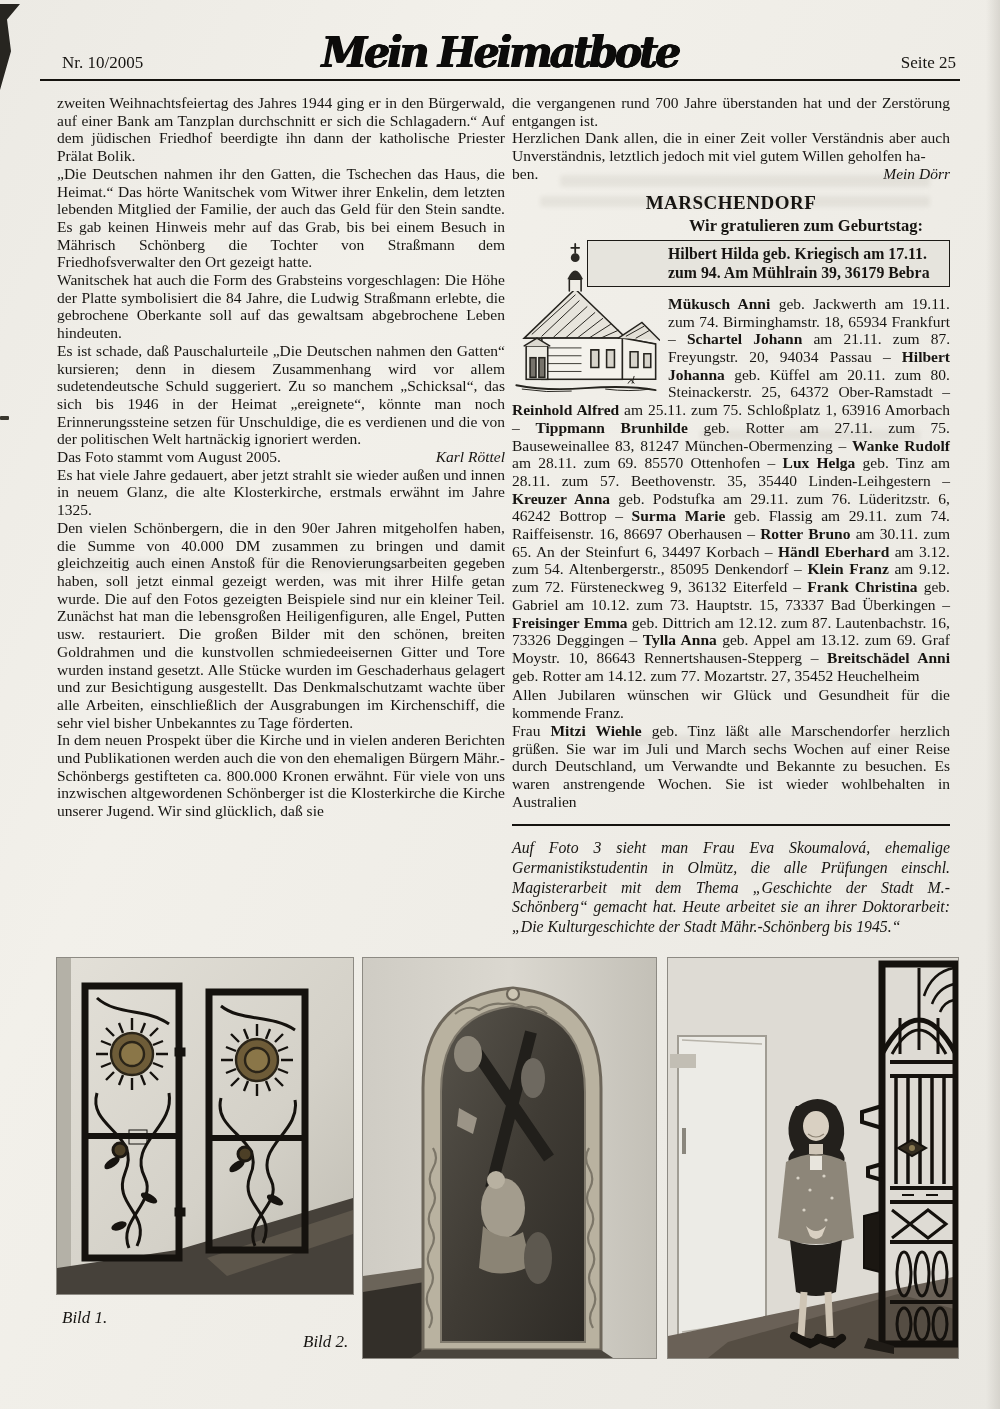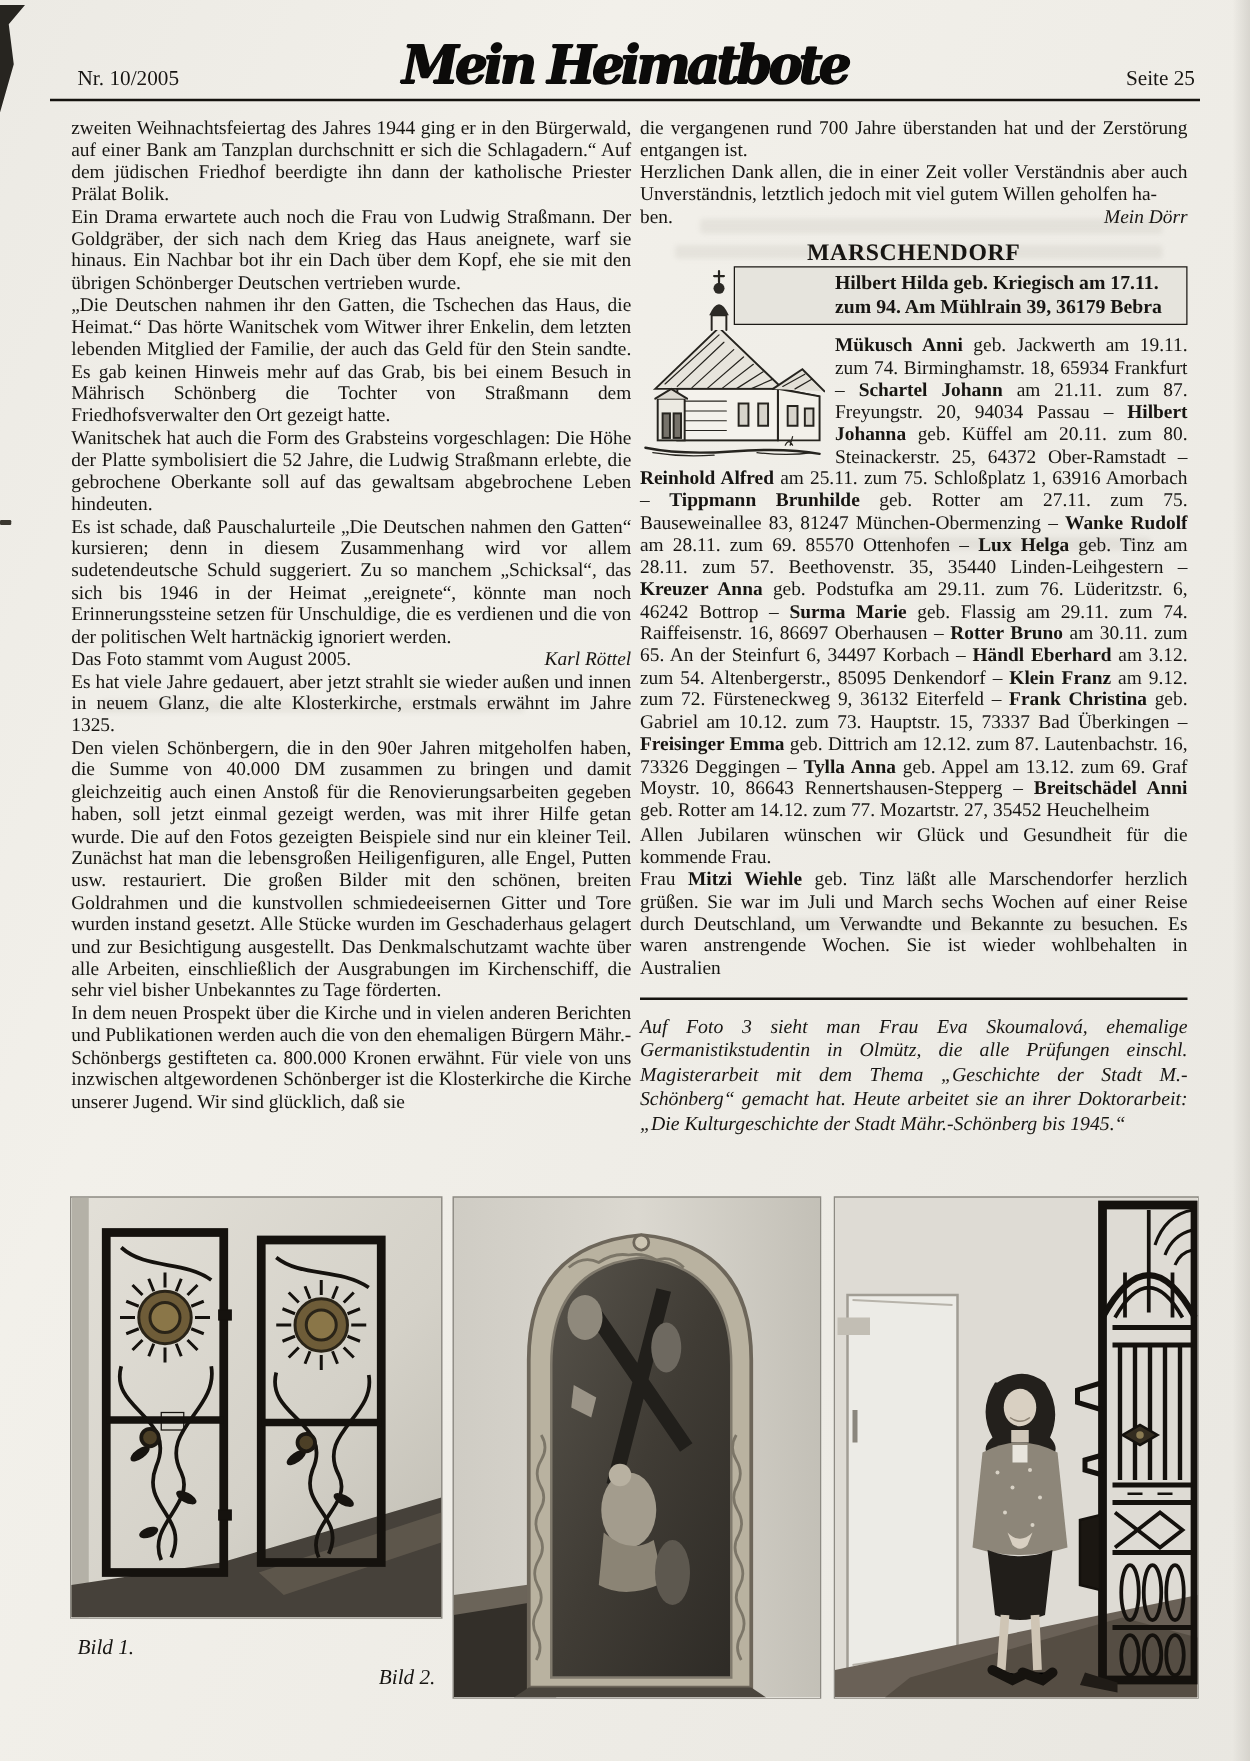--- a/index.html
+++ b/index.html
@@ -55,42 +55,42 @@
   <div class="smudge" style="left:700px;top:430px;width:220px;height:10px;"></div>
   <div class="smudge" style="left:620px;top:735px;width:300px;height:10px;"></div>
 
   <div class="hdr-issue">Nr. 10/2005</div>
   <div class="masthead">Mein Heimatbote</div>
   <div class="hdr-page">Seite 25</div>
   <div class="hdr-rule"></div>
 
   <div class="col col-left">
     <p>zweiten Weihnachtsfeiertag des Jahres 1944 ging er in den Bürgerwald, auf einer Bank am Tanzplan durchschnitt er sich die Schlagadern.“ Auf dem jüdischen Friedhof beerdigte ihn dann der katholische Priester Prälat Bolik.</p>
-    <p>Ein Drama erwartete auch noch die Frau von Ludwig Straßmann. Der Goldgräber, der sich nach dem Krieg das Haus aneignete, warf sie hinaus. Ein Nachbar bot ihr ein Dach über dem Kopf, ehe sie mit den übrigen Schönberger Deutschen vertrieben wurde.</p>
     <p>„Die Deutschen nahmen ihr den Gatten, die Tschechen das Haus, die Heimat.“ Das hörte Wanitschek vom Witwer ihrer Enkelin, dem letzten lebenden Mitglied der Familie, der auch das Geld für den Stein sandte. Es gab keinen Hinweis mehr auf das Grab, bis bei einem Besuch in Mährisch Schönberg die Tochter von Straßmann dem Friedhofsverwalter den Ort gezeigt hatte.</p>
-    <p>Wanitschek hat auch die Form des Grabsteins vorgeschlagen: Die Höhe der Platte symbolisiert die 52 Jahre, die Ludwig Straßmann erlebte, die gebrochene Oberkante soll auf das gewaltsam abgebrochene Leben hindeuten.</p>
+    <p>Wanitschek hat auch die Form des Grabsteins vorgeschlagen: Die Höhe der Platte symbolisiert die 84 Jahre, die Ludwig Straßmann erlebte, die gebrochene Oberkante soll auf das gewaltsam abgebrochene Leben hindeuten.</p>
     <p>Es ist schade, daß Pauschalurteile „Die Deutschen nahmen den Gatten“ kursieren; denn in diesem Zusammenhang wird vor allem sudetendeutsche Schuld suggeriert. Zu so manchem „Schicksal“, das sich bis 1946 in der Heimat „ereignete“, könnte man noch Erinnerungssteine setzen für Unschuldige, die es verdienen und die von der politischen Welt hartnäckig ignoriert werden.</p>
     <div class="byline-row">
       <span>Das Foto stammt vom August 2005.</span>
       <span class="ital">Karl Röttel</span>
     </div>
     <p>Es hat viele Jahre gedauert, aber jetzt strahlt sie wieder außen und innen in neuem Glanz, die alte Klosterkirche, erstmals erwähnt im Jahre 1325.</p>
     <p>Den vielen Schönbergern, die in den 90er Jahren mitgeholfen haben, die Summe von 40.000 DM zusammen zu bringen und damit gleichzeitig auch einen Anstoß für die Renovierungsarbeiten gegeben haben, soll jetzt einmal gezeigt werden, was mit ihrer Hilfe getan wurde. Die auf den Fotos gezeigten Beispiele sind nur ein kleiner Teil. Zunächst hat man die lebensgroßen Heiligenfiguren, alle Engel, Putten usw. restauriert. Die großen Bilder mit den schönen, breiten Goldrahmen und die kunstvollen schmiedeeisernen Gitter und Tore wurden instand gesetzt. Alle Stücke wurden im Geschaderhaus gelagert und zur Besichtigung ausgestellt. Das Denkmalschutzamt wachte über alle Arbeiten, einschließlich der Ausgrabungen im Kirchenschiff, die sehr viel bisher Unbekanntes zu Tage förderten.</p>
     <p>In dem neuen Prospekt über die Kirche und in vielen anderen Berichten und Publikationen werden auch die von den ehemaligen Bürgern Mähr.-Schönbergs gestifteten ca. 800.000 Kronen erwähnt. Für viele von uns inzwischen altgewordenen Schönberger ist die Klosterkirche die Kirche unserer Jugend. Wir sind glücklich, daß sie</p>
   </div>
 
   <div class="col col-right">
     <p>die vergangenen rund 700 Jahre überstanden hat und der Zerstörung entgangen ist.</p>
     <p>Herzlichen Dank allen, die in einer Zeit voller Verständnis aber auch Unverständnis, letztlich jedoch mit viel gutem Willen geholfen ha-</p>
     <div class="byline-row">
       <span>ben.</span>
       <span class="ital">Mein Dörr</span>
     </div>
 
     <h2 class="section">MARSCHENDORF</h2>
+    <h4 class="congrats">Wir gratulieren zum Geburtstag:</h4>
 
     <div class="church-float">
       <svg viewBox="0 0 150 158" width="148" height="155" xmlns="http://www.w3.org/2000/svg">
         <g stroke="#26241f" fill="none" stroke-width="1.6" stroke-linecap="round">
 
           <path d="M4,148 q30,6 70,3 q45,-3 72,2" stroke-width="2"></path>
           <path d="M10,152 q25,4 50,2 M95,152 q25,3 45,0" stroke-width="1"></path>
 
           <path d="M12,100 L64,50 L116,100 Z" fill="#e7e4dc"></path>
           <path d="M20,96 L64,56 M30,98 L68,62 M42,99 L76,68 M54,100 L84,74 M66,100 L92,80 M78,100 L100,86 M90,100 L108,92" stroke-width="1"></path>
@@ -121,21 +121,21 @@
       </svg>
     </div>
 
     <div class="jubilee-box">
       <div><b>Hilbert Hilda</b><span> geb. Kriegisch am 17.11.</span></div>
       <div>zum 94. Am Mühlrain 39, 36179 Bebra</div>
     </div>
 
     <p class="list-para"><b>Mükusch Anni</b><span> geb. Jackwerth am 19.11. zum 74. Birminghamstr. 18, 65934 Frankfurt – </span><b>Schartel Johann</b><span> am 21.11. zum 87. Freyungstr. 20, 94034 Passau – </span><b>Hilbert Johanna</b><span> geb. Küffel am 20.11. zum 80. Steinackerstr. 25, 64372 Ober-Ramstadt – </span><b>Reinhold Alfred</b><span> am 25.11. zum 75. Schloßplatz 1, 63916 Amorbach – </span><b>Tippmann Brunhilde</b><span> geb. Rotter am 27.11. zum 75. Bauseweinallee 83, 81247 München-Obermenzing – </span><b>Wanke Rudolf</b><span> am 28.11. zum 69. 85570 Ottenhofen – </span><b>Lux Helga</b><span> geb. Tinz am 28.11. zum 57. Beethovenstr. 35, 35440 Linden-Leihgestern – </span><b>Kreuzer Anna</b><span> geb. Podstufka am 29.11. zum 76. Lüderitzstr. 6, 46242 Bottrop – </span><b>Surma Marie</b><span> geb. Flassig am 29.11. zum 74. Raiffeisenstr. 16, 86697 Oberhausen – </span><b>Rotter Bruno</b><span> am 30.11. zum 65. An der Steinfurt 6, 34497 Korbach – </span><b>Händl Eberhard</b><span> am 3.12. zum 54. Altenbergerstr., 85095 Denkendorf – </span><b>Klein Franz</b><span> am 9.12. zum 72. Fürsteneckweg 9, 36132 Eiterfeld – </span><b>Frank Christina</b><span> geb. Gabriel am 10.12. zum 73. Hauptstr. 15, 73337 Bad Überkingen – </span><b>Freisinger Emma</b><span> geb. Dittrich am 12.12. zum 87. Lautenbachstr. 16, 73326 Deggingen – </span><b>Tylla Anna</b><span> geb. Appel am 13.12. zum 69. Graf Moystr. 10, 86643 Rennertshausen-Stepperg – </span><b>Breitschädel Anni</b><span> geb. Rotter am 14.12. zum 77. Mozartstr. 27, 35452 Heuchelheim</span></p>
 
-    <p style="margin-top:2px">Allen Jubilaren wünschen wir Glück und Gesundheit für die kommende Frau.</p>
+    <p style="margin-top:2px">Allen Jubilaren wünschen wir Glück und Gesundheit für die kommende Franz.</p>
 
     <p class="mitzi"><span>Frau </span><b>Mitzi Wiehle</b><span> geb. Tinz läßt alle Marschendorfer herzlich grüßen. Sie war im Juli und March sechs Wochen auf einer Reise durch Deutschland, um Verwandte und Bekannte zu besuchen. Es waren anstrengende Wochen. Sie ist wieder wohlbehalten in Australien</span></p>
 
     <hr class="caption-rule">
 
     <p class="foto3">Auf Foto 3 sieht man Frau Eva Skoumalová, ehemalige Germanistikstudentin in Olmütz, die alle Prüfungen einschl. Magisterarbeit mit dem Thema „Geschichte der Stadt M.-Schönberg“ gemacht hat. Heute arbeitet sie an ihrer Doktorarbeit: „Die Kulturgeschichte der Stadt Mähr.-Schönberg bis 1945.“</p>
   </div>
 
   <div class="photo" style="left:57px;top:958px;width:296px;height:336px;">
     <svg viewBox="0 0 296 336" width="296" height="336" xmlns="http://www.w3.org/2000/svg">

